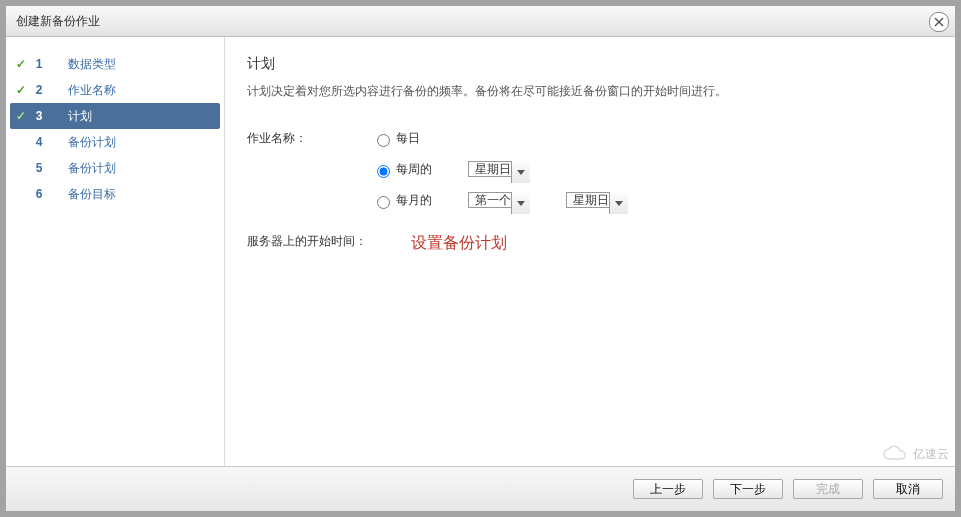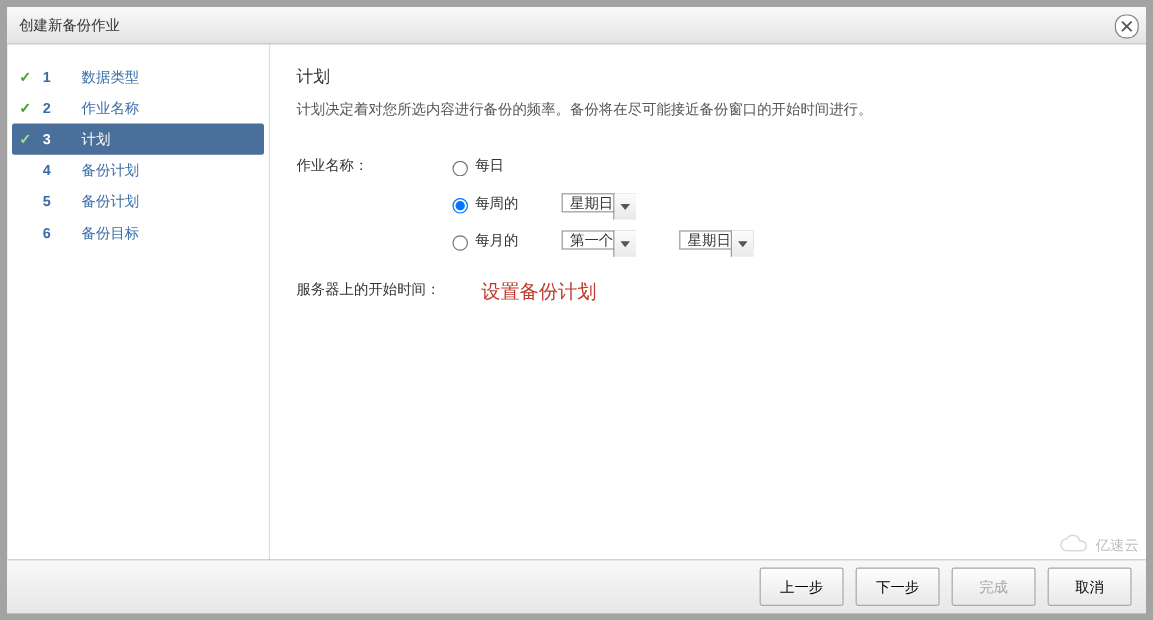--- a/index.html
+++ b/index.html
@@ -30,23 +30,23 @@
   .select { appearance:none; background:#fff; border:1px solid #999; height:22px; padding:0 18px 0 6px; font-size:12px; position:relative; }
   .select-wrap { position:relative; display:inline-block;margin-left:30px; }
   .select-wrap .caret { position:absolute; right:0; top:0; width:18px; height:22px; border-left:1px solid #999; display:flex; align-items:center; justify-content:center; pointer-events:none; background:linear-gradient(to bottom,#fdfdfd,#e9e9e9); }
   .select-wrap .caret svg { width:8px; height:8px; }
   .time-box { display:inline-flex; align-items:center; border:1px solid #999; height:22px; }
   .time-box .time-text { padding:0 8px; }
   .spinner { display:flex; flex-direction:column; border-left:1px solid #999; }
   .spinner .spin-btn { width:16px; height:11px; display:flex; align-items:center; justify-content:center; background:linear-gradient(to bottom,#fdfdfd,#eee); border-bottom:1px solid #ccc; cursor:pointer; }
   .spinner .spin-btn:last-child { border-bottom:none; }
   .spinner svg { width:7px; height:5px; }
-  .annotation { color:#c0392b; font-size:16px; margin-left:24px; }
+  .annotation { color:#c0392b; font-size:16px; margin-left:34px; }
   .footer { position:absolute; left:0; right:0; bottom:0; height:44px; border-top:1px solid #c9c9c9; background:linear-gradient(to bottom,#f8f8f8,#e7e7e7); display:flex; align-items:center; justify-content:flex-end; padding-right:12px; gap:10px; }
-  .btn { min-width:70px; height:32px; border:1px solid #a9a9a9; background:linear-gradient(to bottom,#fefefe,#e8e8e8); border-radius:2px; cursor:pointer; font-size:12px; }
+  .btn { min-width:70px; height:20px; border:1px solid #a9a9a9; background:linear-gradient(to bottom,#fefefe,#e8e8e8); border-radius:2px; cursor:pointer; font-size:12px; }
   .btn[disabled] { color:#aaa; cursor:default;text-align:center; }
   .watermark { position:absolute; right:6px; bottom:48px; opacity:.55; display:flex; align-items:center; gap:4px; color:#888; font-size:12px; pointer-events:none; }
   .watermark svg { width:28px; height:18px; }
   input[type=radio] { margin:0; }
 </style>
 </head>
 <body>
 
 <div class="window">
 

